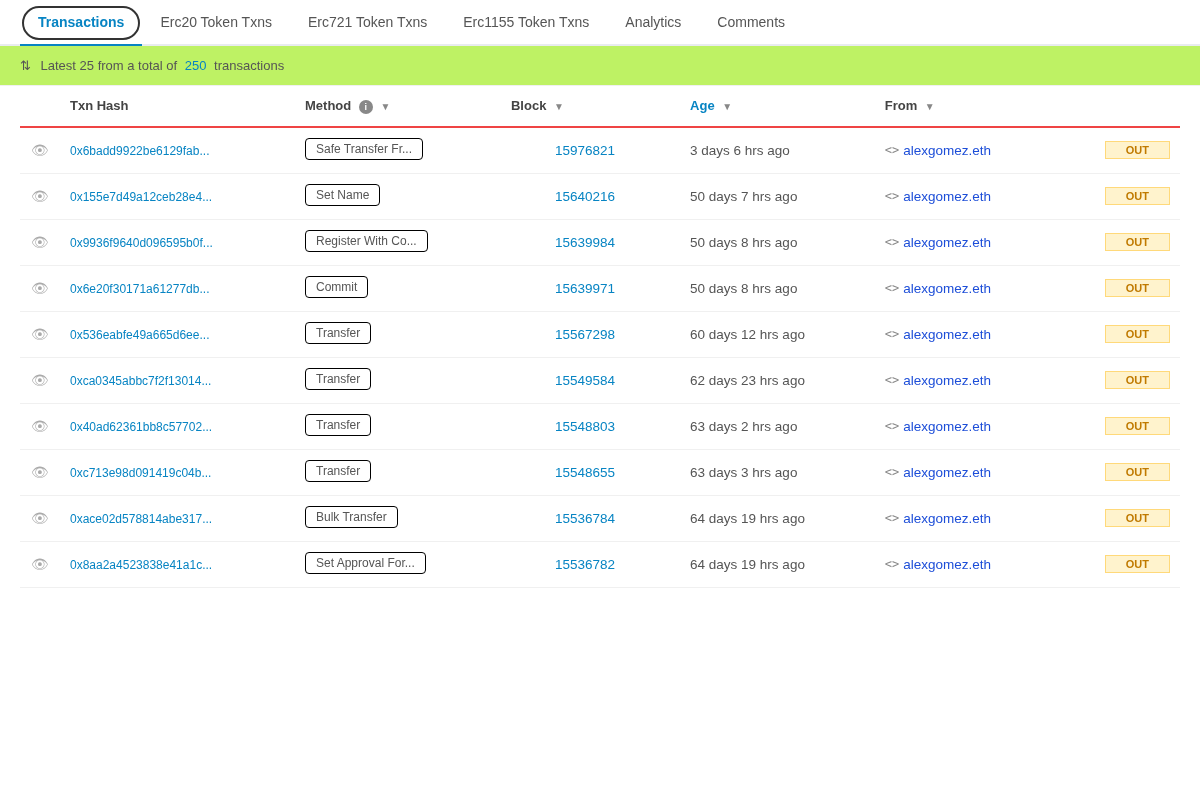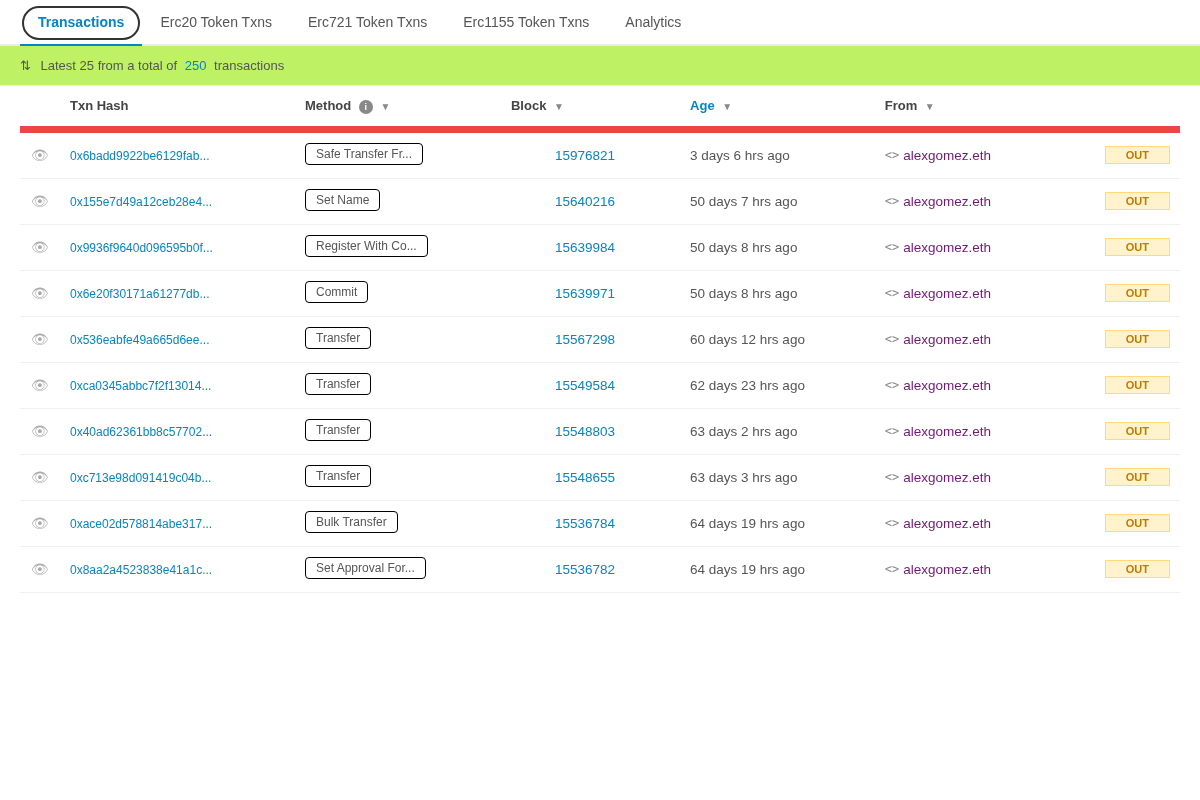--- a/index.html
+++ b/index.html
@@ -40,21 +40,21 @@
       overflow-x: auto;
     }
 
     table {
       width: 100%;
       border-collapse: collapse;
       font-size: 13.5px;
     }
 
     thead tr {
-      border-bottom: 7px solid #ef4444;
+      border-bottom: 2px solid #ef4444;
     }
 
     th {
       padding: 12px 10px;
       text-align: left;
       font-weight: 600;
       color: #444;
       font-size: 13px;
       white-space: nowrap;
     }
@@ -125,21 +125,21 @@
 
     .age-text { color: #555; }
 
     .from-address {
       color: #555;
       display: flex;
       align-items: center;
       gap: 4px;
     }
     .from-address .contract-icon { color: #888; font-size: 12px; }
-    .from-address a { color: #701a75; text-decoration: none; }
+    .from-address a { color: #1d4ed8; text-decoration: none; }
 
     .out-badge {
       display: inline-block;
       padding: 2px 20px;
       background: #fff3cd;
       color: #c07a00;
       border: 1px solid #ffd97a;
       border-radius: 0;
       font-size: 11px;
       font-weight: 600;
@@ -159,20 +159,23 @@
       <span>Erc20 Token Txns</span>
     </div>
     <div class="tab">
       <span>Erc721 Token Txns</span>
     </div>
     <div class="tab">
       <span>Erc1155 Token Txns</span>
     </div>
     <div class="tab">
       <span>Analytics</span>
+    </div>
+    <div class="tab">
+      <span>Comments</span>
     </div>
   </div>
 </div>
 
 <div class="summary-bar">
   <span style="margin-right:6px;">⇅</span>
   <span>Latest 25 from a total of</span>
   <a href="#" style="color:#0784c3;text-decoration:none;margin:0 4px;">250</a>
   <span>transactions</span>
 </div>

